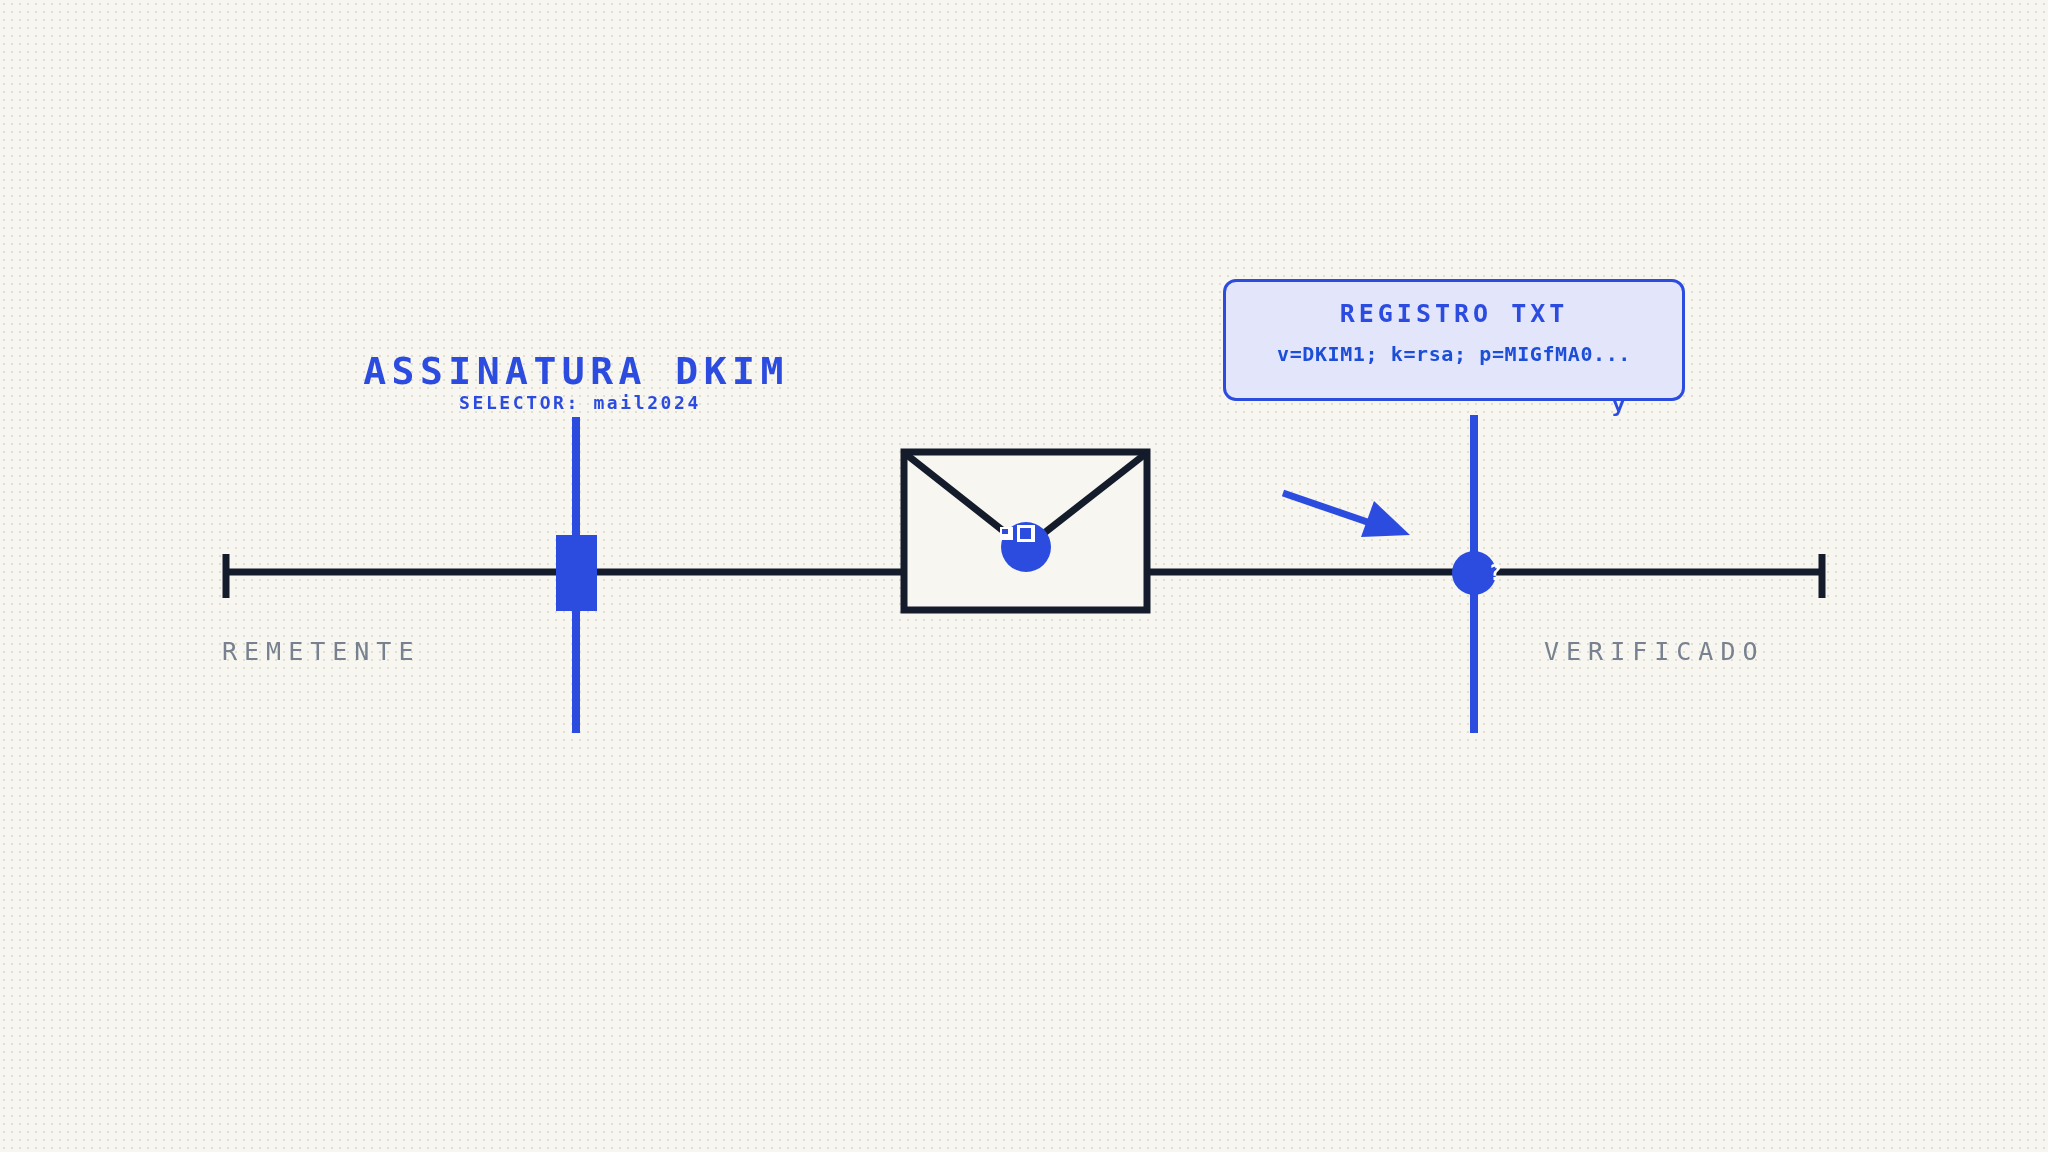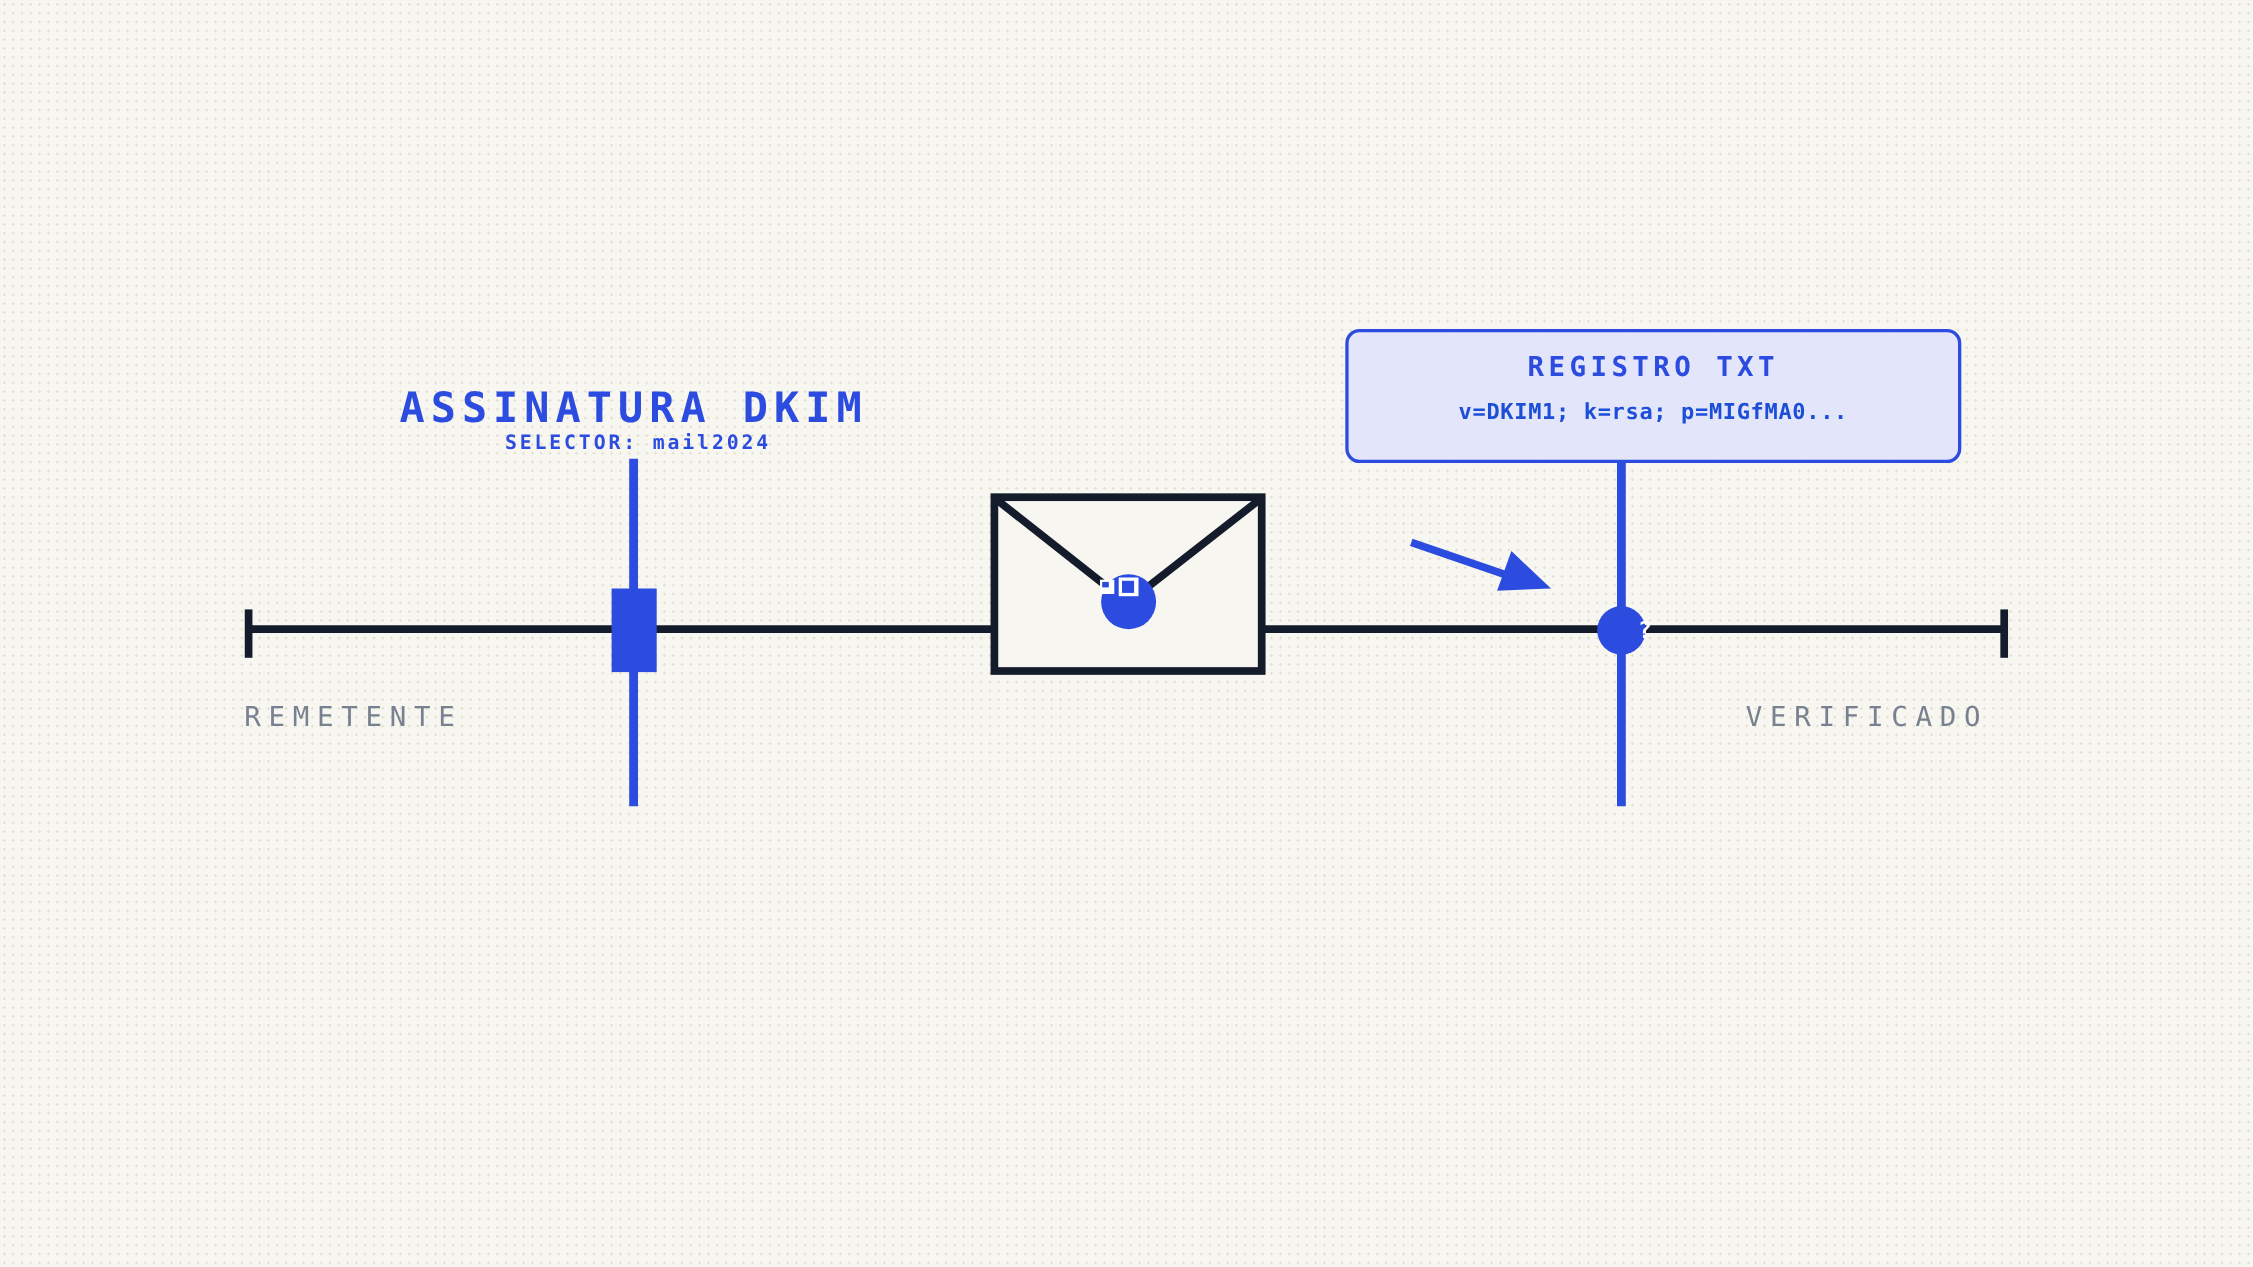--- a/index.html
+++ b/index.html
@@ -56,22 +56,22 @@
     letter-spacing: 2.6px;
     color: #2c4ce0;
     font-weight: 700;
     white-space: nowrap;
   }
 
   
   .txt-card {
     position: absolute;
     left: 1223px;
-    top: 299px;
-    width: 560px;
+    top: 279px;
+    width: 462px;
     height: 122px;
     background: #e3e6fb;
     border: 3px solid #2c4ce0;
     border-radius: 13px;
     box-sizing: border-box;
     overflow: hidden;
     z-index: 5;
   }
   .txt-card-title {
     position: absolute;
@@ -102,21 +102,21 @@
   .axis-label {
     position: absolute;
     top: 637px;
     font-size: 25px;
     letter-spacing: 7px;
     color: #78818f;
     font-weight: 400;
     white-space: nowrap;
   }
   .axis-label.left  { left: 222px; }
-  .axis-label.right { left: 1587px; }
+  .axis-label.right { left: 1544px; }
 
   
   .node-mark {
     position: absolute;
     left: 1489px;
     top: 561px;
     font-size: 21px;
     color: #ffffff;
     font-weight: 700;
     z-index: 7;

